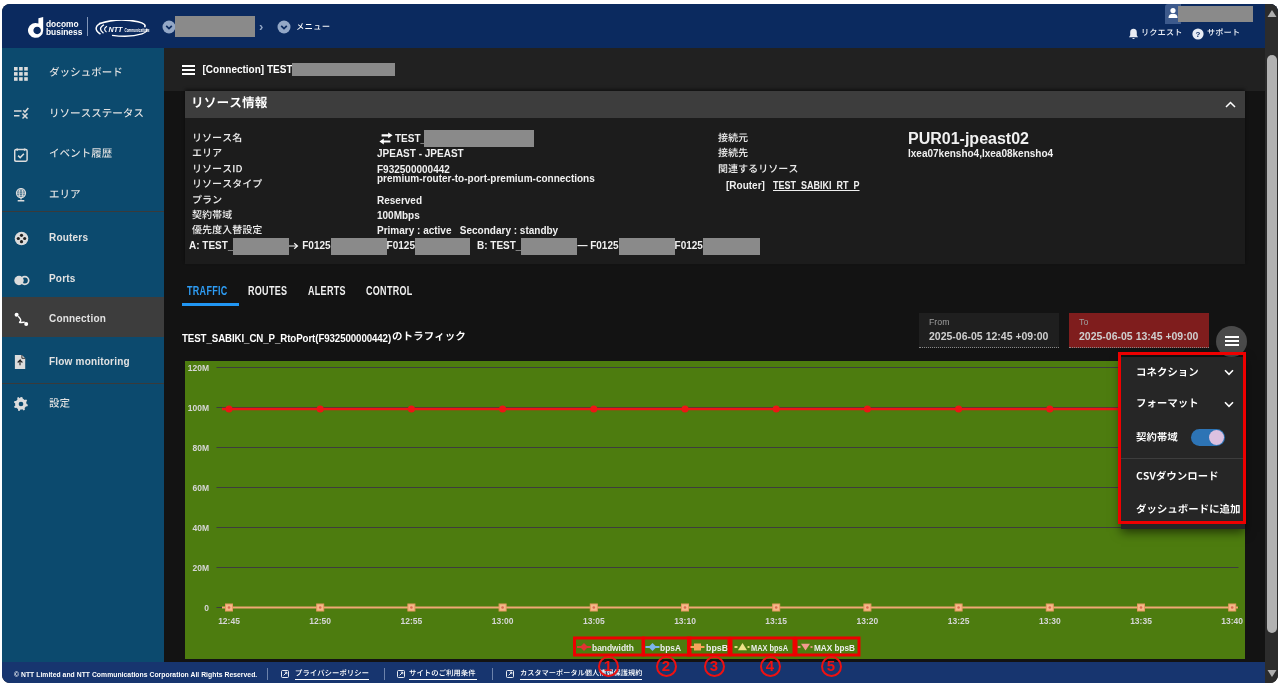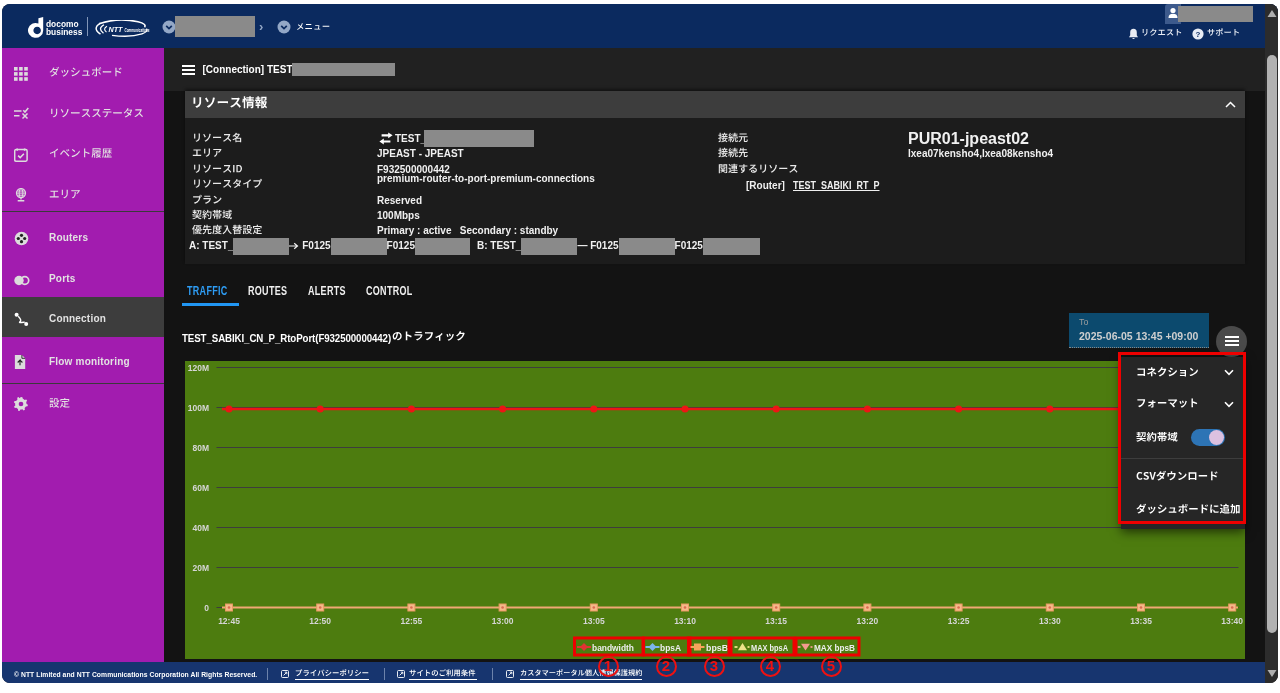--- a/index.html
+++ b/index.html
@@ -59,21 +59,21 @@
 <svg class="abs" style="left:1190px;top:24px" width="12" height="12">
 <circle cx="6" cy="6" r="5.6" fill="#e8ecf4"></circle>
 <text x="6" y="8.9" font-size="8" font-weight="bold" fill="#0b2a5f" text-anchor="middle" font-family="Liberation Sans">?</text>
       </svg>
 <div style="position:absolute;left:1205px;top:23.3px">
         <svg width="35" height="13" viewBox="0 0 35 13" style="display:block">
           <path transform="translate(0,8.3)" d="M6 -3.6Q6 -2.9 5.9 -2.2Q5.8 -1.6 5.5 -1.1Q5.3 -0.6 4.8 -0.2Q4.3 0.2 3.6 0.5L2.8 -0.3Q3.4 -0.5 3.8 -0.7Q4.2 -1 4.5 -1.3Q4.8 -1.7 4.9 -2.3Q5.1 -2.8 5.1 -3.6V-5.7Q5.1 -5.9 5 -6.1Q5 -6.3 5 -6.4H6Q6 -6.3 6 -6.1Q6 -5.9 6 -5.7ZM3.1 -6.3Q3.1 -6.2 3 -6.1Q3 -5.9 3 -5.6V-2.7Q3 -2.6 3 -2.4Q3 -2.2 3 -2.1Q3.1 -2 3.1 -1.9H2Q2.1 -2 2.1 -2.1Q2.1 -2.2 2.1 -2.4Q2.1 -2.6 2.1 -2.7V-5.7Q2.1 -5.8 2.1 -6Q2.1 -6.2 2 -6.3ZM0.5 -4.9Q0.6 -4.8 0.7 -4.8Q0.8 -4.8 1 -4.8Q1.2 -4.8 1.3 -4.8H6.7Q7 -4.8 7.2 -4.8Q7.4 -4.8 7.5 -4.8V-3.9Q7.4 -3.9 7.2 -3.9Q7 -3.9 6.7 -3.9H1.3Q1.2 -3.9 1 -3.9Q0.8 -3.9 0.7 -3.9Q0.6 -3.9 0.5 -3.9Z M14.5 -6Q14.5 -5.9 14.7 -5.7Q14.8 -5.6 15 -5.6Q15.2 -5.6 15.3 -5.7Q15.5 -5.9 15.5 -6Q15.5 -6.2 15.3 -6.4Q15.2 -6.5 15 -6.5Q14.8 -6.5 14.7 -6.4Q14.5 -6.2 14.5 -6ZM14.1 -6Q14.1 -6.3 14.2 -6.5Q14.3 -6.7 14.5 -6.8Q14.7 -7 15 -7Q15.3 -7 15.5 -6.8Q15.7 -6.7 15.8 -6.5Q15.9 -6.3 15.9 -6Q15.9 -5.8 15.8 -5.6Q15.7 -5.4 15.5 -5.3Q15.3 -5.1 15 -5.1Q14.7 -5.1 14.5 -5.3Q14.3 -5.4 14.2 -5.6Q14.1 -5.8 14.1 -6ZM12.9 -6.4Q12.9 -6.3 12.9 -6.2Q12.8 -6 12.8 -5.9Q12.8 -5.8 12.8 -5.7Q12.8 -5.4 12.8 -5.2Q12.8 -4.9 12.8 -4.6Q12.8 -4.3 12.8 -4.1Q12.8 -3.9 12.8 -3.6Q12.8 -3.3 12.8 -3Q12.8 -2.6 12.8 -2.2Q12.8 -1.8 12.8 -1.4Q12.8 -1 12.8 -0.8Q12.8 -0.5 12.8 -0.3Q12.8 0 12.6 0.2Q12.4 0.4 12 0.4Q11.8 0.4 11.6 0.4Q11.4 0.4 11.2 0.4Q10.9 0.4 10.7 0.4L10.7 -0.5Q10.9 -0.5 11.2 -0.5Q11.4 -0.4 11.6 -0.4Q11.7 -0.4 11.8 -0.5Q11.9 -0.6 11.9 -0.7Q11.9 -0.8 11.9 -1.1Q11.9 -1.3 11.9 -1.7Q11.9 -2 11.9 -2.4Q11.9 -2.8 11.9 -3.1Q11.9 -3.5 11.9 -3.7Q11.9 -4 11.9 -4.1Q11.9 -4.2 11.9 -4.5Q11.9 -4.8 11.9 -5.1Q11.9 -5.5 11.9 -5.7Q11.9 -5.8 11.9 -6Q11.8 -6.3 11.8 -6.4ZM9 -5Q9.2 -5 9.4 -5Q9.6 -5 9.8 -5Q9.9 -5 10.2 -5Q10.5 -5 10.9 -5Q11.3 -5 11.8 -5Q12.3 -5 12.7 -5Q13.2 -5 13.6 -5Q14.1 -5 14.4 -5Q14.7 -5 14.8 -5Q14.9 -5 15.2 -5Q15.4 -5 15.5 -5V-4.1Q15.4 -4.1 15.2 -4.1Q15 -4.1 14.8 -4.1Q14.7 -4.1 14.4 -4.1Q14.1 -4.1 13.6 -4.1Q13.2 -4.1 12.7 -4.1Q12.3 -4.1 11.8 -4.1Q11.3 -4.1 10.9 -4.1Q10.5 -4.1 10.2 -4.1Q9.9 -4.1 9.8 -4.1Q9.6 -4.1 9.4 -4.1Q9.2 -4.1 9 -4.1ZM11 -2.9Q10.9 -2.7 10.7 -2.3Q10.5 -2 10.3 -1.7Q10 -1.4 9.8 -1.1Q9.6 -0.9 9.5 -0.7L8.7 -1.2Q8.9 -1.4 9.1 -1.7Q9.3 -1.9 9.5 -2.2Q9.7 -2.5 9.9 -2.8Q10.1 -3.1 10.2 -3.3ZM14.5 -3.3Q14.6 -3.1 14.8 -2.9Q15 -2.6 15.2 -2.3Q15.4 -2 15.6 -1.7Q15.7 -1.4 15.9 -1.2L15 -0.7Q14.9 -1 14.7 -1.3Q14.6 -1.6 14.4 -1.9Q14.2 -2.2 14 -2.4Q13.8 -2.7 13.7 -2.9Z M17.4 -3.7Q17.5 -3.7 17.7 -3.7Q17.9 -3.6 18.2 -3.6Q18.4 -3.6 18.6 -3.6Q18.8 -3.6 19.1 -3.6Q19.4 -3.6 19.7 -3.6Q20.1 -3.6 20.5 -3.6Q20.9 -3.6 21.3 -3.6Q21.6 -3.6 22 -3.6Q22.3 -3.6 22.6 -3.6Q22.8 -3.6 23 -3.6Q23.3 -3.6 23.5 -3.7Q23.8 -3.7 23.9 -3.7V-2.5Q23.8 -2.6 23.5 -2.6Q23.3 -2.6 23 -2.6Q22.9 -2.6 22.6 -2.6Q22.3 -2.6 22 -2.6Q21.6 -2.6 21.3 -2.6Q20.9 -2.6 20.5 -2.6Q20.1 -2.6 19.7 -2.6Q19.4 -2.6 19.1 -2.6Q18.8 -2.6 18.6 -2.6Q18.3 -2.6 17.9 -2.6Q17.6 -2.6 17.4 -2.5Z M27.5 -0.8Q27.5 -0.9 27.5 -1.3Q27.5 -1.6 27.5 -2.1Q27.5 -2.5 27.5 -3.1Q27.5 -3.6 27.5 -4Q27.5 -4.5 27.5 -4.9Q27.5 -5.3 27.5 -5.4Q27.5 -5.6 27.5 -5.9Q27.5 -6.2 27.4 -6.4H28.5Q28.5 -6.2 28.5 -5.9Q28.5 -5.7 28.5 -5.4Q28.5 -5.2 28.5 -4.8Q28.5 -4.4 28.5 -3.9Q28.5 -3.4 28.5 -2.9Q28.5 -2.4 28.5 -2Q28.5 -1.5 28.5 -1.2Q28.5 -0.9 28.5 -0.8Q28.5 -0.6 28.5 -0.4Q28.5 -0.2 28.5 -0Q28.5 0.2 28.6 0.3H27.4Q27.5 0.1 27.5 -0.2Q27.5 -0.5 27.5 -0.8ZM28.3 -4.3Q28.7 -4.2 29.2 -4Q29.7 -3.8 30.2 -3.6Q30.7 -3.4 31.1 -3.3Q31.6 -3.1 31.9 -2.9L31.5 -1.9Q31.1 -2.1 30.7 -2.3Q30.3 -2.5 29.9 -2.7Q29.4 -2.8 29 -3Q28.6 -3.1 28.3 -3.2Z" fill="#e8ecf4"></path>
         </svg>
       </div>
 </div>
-<div class="abs" style="left:0;top:44px;width:162px;height:614px;background:#a21caf">
+<div class="abs" style="left:0;top:44px;width:162px;height:614px;background:#0c4a6e">
 <div class="abs" style="left:0;top:163px;width:162px;height:1px;background:#3a3a3a"></div>
 <div class="abs" style="left:0;top:334.5px;width:162px;height:1px;background:#3a3a3a"></div>
 <div class="abs" style="left:0;top:249px;width:162px;height:40px;background:#3d3d3d"></div>
 <div class="abs" style="left:12px;top:18.5px"><svg width="14" height="14">
           <g fill="#dcdcdc">
             <rect x="0" y="0" width="3.6" height="3.6"></rect>
             <rect x="5.1" y="0" width="3.6" height="3.6"></rect>
             <rect x="10.2" y="0" width="3.6" height="3.6"></rect>
             <rect x="0" y="5.1" width="3.6" height="3.6"></rect>
             <rect x="5.1" y="5.1" width="3.6" height="3.6"></rect>
@@ -234,37 +234,41 @@
           <path transform="translate(0,10.3)" d="M6 -8.5H7.1V-7.1H6ZM3.7 -7.5H9.4V-6.6H3.7ZM3.4 -5.2H9.6V-4.3H3.4ZM4.6 -6.5 5.6 -6.7Q5.7 -6.5 5.7 -6.2Q5.8 -5.9 5.9 -5.7Q5.9 -5.4 5.9 -5.2L5 -5Q5 -5.2 4.9 -5.5Q4.9 -5.7 4.8 -6Q4.7 -6.3 4.6 -6.5ZM7.5 -6.7 8.5 -6.6Q8.4 -6.2 8.2 -5.7Q8.1 -5.3 7.9 -5L7 -5.2Q7.1 -5.4 7.2 -5.6Q7.3 -5.9 7.4 -6.2Q7.5 -6.5 7.5 -6.7ZM3.5 -3.5H9.6V-2.6H3.5ZM5.6 -4.5 6.7 -4.3Q6.4 -3.7 6.1 -3.1Q5.8 -2.4 5.5 -1.8Q5.2 -1.2 4.9 -0.8L4 -1.1Q4.2 -1.5 4.5 -2.1Q4.8 -2.7 5.1 -3.3Q5.4 -3.9 5.6 -4.5ZM4.6 -1.1 5.3 -1.8Q5.8 -1.6 6.4 -1.4Q7 -1.2 7.5 -1Q8.1 -0.7 8.6 -0.4Q9.1 -0.2 9.5 0.1L8.8 0.9Q8.5 0.6 8 0.4Q7.5 0.1 6.9 -0.2Q6.4 -0.4 5.8 -0.7Q5.2 -0.9 4.6 -1.1ZM7.5 -2.8 8.5 -2.7Q8.3 -1.8 8 -1.2Q7.6 -0.6 7 -0.2Q6.4 0.2 5.6 0.5Q4.7 0.7 3.6 0.9Q3.5 0.7 3.4 0.4Q3.3 0.2 3.2 0Q4.2 -0.1 5 -0.3Q5.7 -0.5 6.2 -0.8Q6.7 -1.1 7 -1.6Q7.3 -2.1 7.5 -2.8ZM0.2 -3.3Q0.8 -3.4 1.7 -3.7Q2.6 -3.9 3.5 -4.1L3.6 -3.2Q2.8 -2.9 2 -2.7Q1.1 -2.4 0.5 -2.3ZM0.4 -6.5H3.5V-5.5H0.4ZM1.6 -8.5H2.7V-0.4Q2.7 0.1 2.6 0.3Q2.5 0.5 2.3 0.7Q2 0.8 1.7 0.8Q1.3 0.9 0.8 0.9Q0.8 0.7 0.7 0.3Q0.6 0 0.5 -0.2Q0.8 -0.2 1.1 -0.2Q1.4 -0.2 1.5 -0.2Q1.6 -0.2 1.6 -0.2Q1.6 -0.3 1.6 -0.4Z M16.3 -8.5H17.4V-5.7H16.3ZM14.2 -7.6H19.6V-6.8H14.2ZM14.5 -6.1H19.3V-5.2H14.5ZM14.2 -4.7H19.7V-2.8H18.7V-3.9H15.1V-2.8H14.2ZM17.2 -3.3H18.2V-0.4Q18.2 -0.2 18.2 -0.2Q18.2 -0.1 18.4 -0.1Q18.4 -0.1 18.5 -0.1Q18.6 -0.1 18.7 -0.1Q18.7 -0.1 18.8 -0.1Q18.9 -0.1 18.9 -0.2Q19 -0.3 19 -0.6Q19 -0.8 19 -1.4Q19.2 -1.2 19.4 -1.1Q19.7 -1 19.9 -1Q19.8 -0.3 19.7 0.1Q19.6 0.5 19.4 0.6Q19.2 0.8 18.9 0.8Q18.8 0.8 18.7 0.8Q18.6 0.8 18.5 0.8Q18.4 0.8 18.3 0.8Q18.3 0.8 18.2 0.8Q17.8 0.8 17.6 0.7Q17.4 0.6 17.3 0.3Q17.2 0 17.2 -0.4ZM15.4 -3.3H16.4V-2.5Q16.4 -2.1 16.3 -1.7Q16.2 -1.2 16 -0.8Q15.8 -0.3 15.4 0.1Q14.9 0.5 14.2 0.9Q14.1 0.7 13.9 0.5Q13.7 0.3 13.5 0.2Q14.1 -0.1 14.5 -0.5Q14.9 -0.8 15.1 -1.2Q15.3 -1.6 15.3 -1.9Q15.4 -2.3 15.4 -2.5ZM11.9 -8.5 12.8 -8.1Q12.6 -7.7 12.4 -7.3Q12.2 -6.9 12 -6.6Q11.8 -6.2 11.6 -5.9L10.9 -6.2Q11 -6.5 11.2 -6.9Q11.4 -7.3 11.6 -7.7Q11.8 -8.1 11.9 -8.5ZM13 -7.3 13.9 -6.9Q13.5 -6.3 13.1 -5.7Q12.7 -5.1 12.3 -4.5Q11.8 -3.9 11.4 -3.5L10.8 -3.9Q11.1 -4.2 11.4 -4.6Q11.7 -5 12 -5.5Q12.3 -6 12.6 -6.4Q12.8 -6.9 13 -7.3ZM10.3 -6.2 10.9 -6.9Q11.1 -6.7 11.4 -6.4Q11.7 -6.1 11.9 -5.8Q12.1 -5.5 12.2 -5.3L11.7 -4.5Q11.5 -4.7 11.3 -5Q11.1 -5.3 10.8 -5.6Q10.6 -5.9 10.3 -6.2ZM12.7 -4.9 13.4 -5.2Q13.6 -4.9 13.8 -4.5Q14 -4.1 14.1 -3.8Q14.3 -3.4 14.3 -3.1L13.5 -2.8Q13.5 -3 13.3 -3.4Q13.2 -3.8 13 -4.2Q12.9 -4.6 12.7 -4.9ZM10.3 -4.1Q10.9 -4.1 11.9 -4.2Q12.8 -4.2 13.7 -4.3L13.7 -3.4Q12.8 -3.3 12 -3.3Q11.1 -3.2 10.4 -3.1ZM12.9 -2.4 13.7 -2.7Q13.9 -2.2 14 -1.7Q14.2 -1.2 14.2 -0.9L13.4 -0.6Q13.4 -1 13.2 -1.5Q13.1 -2 12.9 -2.4ZM10.8 -2.6 11.6 -2.5Q11.5 -1.8 11.4 -1.1Q11.2 -0.4 11 0.1Q10.9 0 10.8 -0Q10.6 -0.1 10.5 -0.2Q10.3 -0.2 10.2 -0.3Q10.4 -0.7 10.6 -1.4Q10.7 -2 10.8 -2.6ZM11.9 -3.6H12.8V0.9H11.9Z M25.8 -3.5H26.9V-0.7Q26.9 -0.4 27 -0.4Q27 -0.3 27.3 -0.3Q27.3 -0.3 27.5 -0.3Q27.6 -0.3 27.8 -0.3Q27.9 -0.3 28.1 -0.3Q28.2 -0.3 28.3 -0.3Q28.4 -0.3 28.5 -0.4Q28.6 -0.5 28.6 -0.8Q28.7 -1.1 28.7 -1.7Q28.8 -1.6 29 -1.5Q29.1 -1.5 29.3 -1.4Q29.5 -1.3 29.7 -1.3Q29.6 -0.5 29.5 -0.1Q29.3 0.4 29.1 0.5Q28.8 0.7 28.4 0.7Q28.3 0.7 28.1 0.7Q27.9 0.7 27.7 0.7Q27.5 0.7 27.4 0.7Q27.2 0.7 27.1 0.7Q26.6 0.7 26.3 0.6Q26 0.5 25.9 0.2Q25.8 -0.1 25.8 -0.7ZM20.7 -4.3H29.6V-3.3H20.7ZM22.3 -7.1H28.8V-6H22.3ZM23.1 -3.5H24.3Q24.2 -2.8 24 -2.1Q23.9 -1.5 23.5 -0.9Q23.2 -0.3 22.7 0.1Q22.1 0.6 21.2 0.9Q21.1 0.8 21 0.6Q20.9 0.4 20.8 0.3Q20.6 0.1 20.5 -0Q21.3 -0.3 21.8 -0.6Q22.3 -1 22.6 -1.4Q22.8 -1.9 23 -2.4Q23.1 -2.9 23.1 -3.5ZM22.4 -8.3 23.5 -8.1Q23.3 -7.5 23.1 -6.9Q22.8 -6.2 22.6 -5.6Q22.3 -5.1 21.9 -4.6Q21.8 -4.7 21.6 -4.8Q21.5 -4.9 21.3 -5Q21.1 -5 21 -5.1Q21.3 -5.5 21.6 -6.1Q21.9 -6.6 22.1 -7.2Q22.3 -7.8 22.4 -8.3ZM24.6 -8.5H25.7V-4H24.6Z" fill="#e8e8e8"></path>
         </svg>
       </div>
 <div style="position:absolute;left:533px;top:70.5px">
         <svg width="82" height="16" viewBox="0 0 82 16" style="display:block">
           <path transform="translate(0,10.3)" d="M2.6 -3.7H7.4V-2.9H2.6ZM2.5 -2.3H7.5V-1.6H2.5ZM4.4 -3.3H5.4V-2.3Q5.4 -1.9 5.3 -1.6Q5.2 -1.2 5 -0.8Q4.7 -0.5 4.2 -0.2Q3.7 0.1 2.9 0.4Q2.8 0.3 2.6 0Q2.5 -0.2 2.3 -0.3Q3 -0.5 3.4 -0.7Q3.9 -1 4.1 -1.3Q4.3 -1.5 4.4 -1.8Q4.4 -2.1 4.4 -2.3ZM5.3 -2Q5.6 -1.4 6.2 -1Q6.7 -0.5 7.6 -0.4Q7.4 -0.2 7.3 -0Q7.1 0.2 7 0.4Q6.1 0.1 5.5 -0.4Q4.8 -1 4.5 -1.8ZM3.1 -4.4 3.9 -4.6Q4.1 -4.4 4.2 -4.1Q4.4 -3.9 4.4 -3.7L3.6 -3.4Q3.5 -3.6 3.4 -3.9Q3.3 -4.2 3.1 -4.4ZM5.9 -4.7 6.9 -4.4Q6.7 -4.1 6.5 -3.8Q6.3 -3.5 6.2 -3.3L5.5 -3.6Q5.6 -3.8 5.7 -4.1Q5.9 -4.4 5.9 -4.7ZM1.4 -6.7H4V-6.1H1.4ZM6 -6.7H8.6V-6.1H6ZM8.2 -8.1H9.2V-0.3Q9.2 0.1 9.2 0.3Q9.1 0.5 8.8 0.7Q8.6 0.8 8.3 0.8Q7.9 0.9 7.5 0.9Q7.4 0.7 7.4 0.4Q7.3 0.1 7.2 -0.1Q7.4 -0.1 7.7 -0.1Q7.9 -0.1 8 -0.1Q8.1 -0.1 8.1 -0.2Q8.2 -0.2 8.2 -0.3ZM1.5 -8.1H4.6V-4.7H1.5V-5.5H3.6V-7.3H1.5ZM8.7 -8.1V-7.3H6.4V-5.4H8.7V-4.7H5.3V-8.1ZM0.8 -8.1H1.9V0.9H0.8Z M12.7 -4.6V-0.9H11.6V-3.6H10.5V-4.6ZM12.7 -1.3Q13 -0.8 13.5 -0.6Q14.1 -0.3 14.9 -0.3Q15.3 -0.3 15.9 -0.3Q16.6 -0.3 17.3 -0.3Q17.9 -0.3 18.6 -0.3Q19.3 -0.3 19.8 -0.4Q19.7 -0.3 19.6 -0.1Q19.6 0.1 19.5 0.3Q19.4 0.5 19.4 0.7Q19 0.7 18.4 0.7Q17.8 0.7 17.1 0.7Q16.5 0.7 15.9 0.7Q15.3 0.7 14.9 0.7Q14 0.6 13.3 0.4Q12.7 0.1 12.2 -0.4Q11.9 -0.1 11.6 0.2Q11.2 0.5 10.9 0.8L10.3 -0.3Q10.7 -0.5 11 -0.8Q11.4 -1 11.7 -1.3ZM10.5 -7.6 11.3 -8.2Q11.6 -8 11.9 -7.7Q12.2 -7.4 12.5 -7.1Q12.8 -6.9 12.9 -6.6L12 -5.9Q11.9 -6.2 11.6 -6.5Q11.4 -6.8 11.1 -7.1Q10.8 -7.4 10.5 -7.6ZM13.1 -7.7H19.4V-6.8H13.1ZM13 -2.4H19.6V-1.6H13ZM15.7 -8.5H16.7V-0.6H15.7ZM14.5 -4.3V-3.7H17.9V-4.3ZM14.5 -5.6V-5H17.9V-5.6ZM13.5 -6.3H19V-3H13.5Z M26.6 -8Q26.6 -8 26.5 -7.8Q26.5 -7.6 26.5 -7.5Q26.5 -7.3 26.5 -7.2Q26.5 -7 26.5 -6.7Q26.5 -6.4 26.5 -6Q26.5 -5.5 26.5 -5.1Q26.5 -4.7 26.5 -4.4Q26.5 -4 26.5 -3.8L25.4 -4.2Q25.4 -4.4 25.4 -4.7Q25.4 -5 25.4 -5.3Q25.4 -5.7 25.4 -6.1Q25.4 -6.5 25.4 -6.8Q25.4 -7.1 25.3 -7.2Q25.3 -7.5 25.3 -7.7Q25.3 -7.9 25.3 -8ZM21 -6.7Q21.4 -6.7 22 -6.7Q22.5 -6.8 23.1 -6.8Q23.7 -6.8 24.3 -6.8Q24.9 -6.8 25.5 -6.8Q26 -6.8 26.4 -6.8Q26.8 -6.8 27.2 -6.8Q27.7 -6.8 28.1 -6.8Q28.5 -6.8 28.9 -6.8Q29.2 -6.8 29.4 -6.8L29.4 -5.8Q29 -5.8 28.2 -5.8Q27.5 -5.8 26.4 -5.8Q25.7 -5.8 25 -5.8Q24.3 -5.8 23.6 -5.8Q22.9 -5.7 22.2 -5.7Q21.6 -5.7 21 -5.7ZM26.4 -3.8Q26.4 -3 26.2 -2.5Q26 -2 25.6 -1.7Q25.2 -1.5 24.7 -1.5Q24.4 -1.5 24.1 -1.6Q23.8 -1.7 23.5 -1.9Q23.3 -2.2 23.1 -2.5Q23 -2.8 23 -3.3Q23 -3.8 23.2 -4.2Q23.5 -4.6 23.9 -4.9Q24.4 -5.1 24.9 -5.1Q25.5 -5.1 26 -4.8Q26.4 -4.5 26.6 -4Q26.8 -3.5 26.8 -2.9Q26.8 -2.4 26.7 -1.9Q26.5 -1.4 26.2 -0.9Q25.8 -0.4 25.2 0Q24.6 0.4 23.7 0.7L22.7 -0.3Q23.4 -0.4 23.9 -0.6Q24.5 -0.8 24.9 -1.2Q25.3 -1.5 25.5 -2Q25.7 -2.5 25.7 -3.1Q25.7 -3.6 25.5 -3.9Q25.2 -4.2 24.9 -4.2Q24.7 -4.2 24.5 -4.1Q24.3 -4 24.2 -3.8Q24 -3.6 24 -3.3Q24 -2.9 24.3 -2.7Q24.6 -2.5 24.9 -2.5Q25.2 -2.5 25.4 -2.6Q25.5 -2.8 25.6 -3.1Q25.7 -3.5 25.5 -4.1Z M32.4 -7.5Q32.6 -7.5 32.8 -7.5Q33.1 -7.5 33.3 -7.5Q33.4 -7.5 33.7 -7.5Q34.1 -7.5 34.5 -7.5Q34.9 -7.5 35.3 -7.5Q35.7 -7.6 36 -7.6Q36.4 -7.6 36.5 -7.6Q36.8 -7.6 37 -7.7Q37.2 -7.7 37.2 -7.7L37.8 -6.9Q37.7 -6.8 37.5 -6.7Q37.3 -6.6 37.2 -6.5Q37 -6.3 36.7 -6.1Q36.4 -5.8 36.1 -5.6Q35.7 -5.3 35.4 -5Q35.1 -4.8 34.8 -4.6Q35.1 -4.7 35.4 -4.7Q35.7 -4.7 35.9 -4.7Q36.8 -4.7 37.4 -4.4Q38.1 -4.1 38.5 -3.5Q38.9 -3 38.9 -2.2Q38.9 -1.5 38.5 -0.8Q38.1 -0.2 37.3 0.2Q36.5 0.5 35.3 0.5Q34.6 0.5 34.1 0.3Q33.5 0.1 33.2 -0.2Q32.9 -0.6 32.9 -1Q32.9 -1.4 33.1 -1.8Q33.4 -2.1 33.7 -2.3Q34.1 -2.5 34.7 -2.5Q35.3 -2.5 35.8 -2.3Q36.3 -2 36.5 -1.5Q36.8 -1.1 36.8 -0.5L35.7 -0.4Q35.7 -1 35.4 -1.3Q35.1 -1.7 34.7 -1.7Q34.4 -1.7 34.2 -1.5Q34 -1.4 34 -1.1Q34 -0.8 34.3 -0.7Q34.6 -0.5 35.1 -0.5Q35.9 -0.5 36.5 -0.7Q37.1 -0.9 37.4 -1.3Q37.7 -1.7 37.7 -2.3Q37.7 -2.7 37.4 -3.1Q37.1 -3.4 36.7 -3.6Q36.2 -3.8 35.6 -3.8Q35 -3.8 34.5 -3.7Q34 -3.5 33.6 -3.3Q33.2 -3 32.7 -2.6Q32.3 -2.3 31.9 -1.8L31.1 -2.6Q31.4 -2.9 31.7 -3.2Q32.1 -3.5 32.4 -3.8Q32.8 -4.1 33.1 -4.3Q33.4 -4.6 33.7 -4.8Q33.9 -4.9 34.2 -5.2Q34.4 -5.4 34.8 -5.7Q35.1 -5.9 35.4 -6.2Q35.6 -6.4 35.8 -6.6Q35.7 -6.6 35.4 -6.6Q35.1 -6.5 34.8 -6.5Q34.5 -6.5 34.2 -6.5Q33.9 -6.5 33.6 -6.5Q33.4 -6.5 33.2 -6.5Q33 -6.4 32.8 -6.4Q32.6 -6.4 32.4 -6.4Z M48.2 -7.7Q48.1 -7.5 48.1 -7.3Q48.1 -7 48.1 -6.7Q48.1 -6.5 48.1 -6.2Q48.1 -5.8 48.1 -5.4Q48.1 -5.1 48.1 -4.9Q48.1 -4 48 -3.4Q48 -2.8 47.8 -2.4Q47.7 -1.9 47.5 -1.6Q47.3 -1.2 47 -0.9Q46.7 -0.6 46.2 -0.3Q45.8 0 45.4 0.2Q44.9 0.4 44.6 0.5L43.6 -0.5Q44.4 -0.6 45 -0.9Q45.6 -1.3 46 -1.7Q46.3 -2 46.5 -2.3Q46.6 -2.6 46.7 -3Q46.8 -3.4 46.8 -3.8Q46.9 -4.3 46.9 -4.9Q46.9 -5.2 46.9 -5.5Q46.9 -5.9 46.9 -6.2Q46.9 -6.5 46.9 -6.7Q46.9 -7 46.8 -7.3Q46.8 -7.5 46.8 -7.7ZM43.5 -7.6Q43.5 -7.5 43.5 -7.3Q43.5 -7.1 43.5 -6.9Q43.5 -6.8 43.5 -6.5Q43.5 -6.3 43.5 -5.9Q43.5 -5.6 43.5 -5.2Q43.5 -4.9 43.5 -4.5Q43.5 -4.2 43.5 -3.9Q43.5 -3.6 43.5 -3.5Q43.5 -3.3 43.5 -3.1Q43.5 -2.8 43.5 -2.7H42.2Q42.2 -2.8 42.2 -3Q42.3 -3.3 42.3 -3.5Q42.3 -3.6 42.3 -3.9Q42.3 -4.2 42.3 -4.5Q42.3 -4.9 42.3 -5.2Q42.3 -5.6 42.3 -5.9Q42.3 -6.3 42.3 -6.5Q42.3 -6.8 42.3 -6.9Q42.3 -7 42.3 -7.2Q42.2 -7.5 42.2 -7.6Z M52.7 -0.5Q54 -1 54.8 -1.8Q55.7 -2.5 56.2 -3.3Q56.8 -4.1 57 -4.9Q57.3 -5.7 57.4 -6.4Q57.5 -6.7 57.5 -7Q57.5 -7.3 57.5 -7.5L59 -7.3Q58.9 -7 58.8 -6.7Q58.7 -6.4 58.7 -6.2Q58.5 -5.3 58.2 -4.4Q57.9 -3.5 57.3 -2.7Q56.7 -1.8 55.9 -1Q55 -0.2 53.8 0.4ZM52.4 -7.4Q52.6 -7.1 52.8 -6.8Q53.1 -6.4 53.3 -5.9Q53.6 -5.5 53.8 -5.1Q54 -4.7 54.1 -4.5L53 -3.8Q52.8 -4.2 52.6 -4.6Q52.3 -5.1 52.1 -5.5Q51.9 -5.9 51.7 -6.2Q51.4 -6.6 51.3 -6.8Z M61.2 -4.5Q61.4 -4.5 61.7 -4.5Q61.9 -4.5 62.2 -4.5Q62.5 -4.5 62.8 -4.5Q63 -4.5 63.4 -4.5Q63.7 -4.5 64.2 -4.5Q64.6 -4.5 65.1 -4.5Q65.6 -4.5 66 -4.5Q66.5 -4.5 66.9 -4.5Q67.4 -4.5 67.7 -4.5Q68 -4.5 68.2 -4.5Q68.6 -4.5 68.9 -4.5Q69.2 -4.5 69.3 -4.5V-3.1Q69.2 -3.2 68.8 -3.2Q68.5 -3.2 68.2 -3.2Q68 -3.2 67.7 -3.2Q67.4 -3.2 66.9 -3.2Q66.5 -3.2 66 -3.2Q65.6 -3.2 65.1 -3.2Q64.6 -3.2 64.2 -3.2Q63.7 -3.2 63.4 -3.2Q63 -3.2 62.8 -3.2Q62.4 -3.2 61.9 -3.2Q61.5 -3.2 61.2 -3.1Z M78.6 -6.8Q78.5 -6.7 78.4 -6.5Q78.3 -6.3 78.3 -6.2Q78.1 -5.7 77.8 -5.1Q77.5 -4.5 77.1 -3.9Q76.7 -3.4 76.3 -2.9Q75.7 -2.2 75 -1.6Q74.4 -1 73.6 -0.5Q72.9 -0 72.1 0.4L71.2 -0.6Q72 -0.9 72.7 -1.4Q73.5 -1.9 74.1 -2.4Q74.8 -3 75.3 -3.5Q75.6 -3.9 75.9 -4.3Q76.2 -4.8 76.5 -5.2Q76.7 -5.7 76.8 -6Q76.7 -6 76.5 -6Q76.2 -6 75.8 -6Q75.5 -6 75.1 -6Q74.7 -6 74.3 -6Q73.9 -6 73.7 -6Q73.4 -6 73.3 -6Q73.1 -6 72.9 -6Q72.6 -6 72.4 -6Q72.2 -6 72.2 -6V-7.3Q72.3 -7.2 72.5 -7.2Q72.7 -7.2 72.9 -7.2Q73.1 -7.2 73.3 -7.2Q73.4 -7.2 73.7 -7.2Q74 -7.2 74.3 -7.2Q74.7 -7.2 75.1 -7.2Q75.5 -7.2 75.9 -7.2Q76.3 -7.2 76.5 -7.2Q76.8 -7.2 76.9 -7.2Q77.2 -7.2 77.5 -7.2Q77.7 -7.3 77.9 -7.3ZM76.4 -3.6Q76.8 -3.3 77.2 -2.9Q77.7 -2.5 78.1 -2Q78.5 -1.6 78.9 -1.2Q79.2 -0.8 79.5 -0.5L78.5 0.4Q78.1 -0.1 77.6 -0.7Q77.2 -1.2 76.6 -1.8Q76.1 -2.3 75.6 -2.8Z" fill="#e8e8e8"></path>
         </svg>
       </div>
 <div class="abs b" style="left:723px;top:40.5px;height:14px;line-height:14px;font-size:16px">PUR01-jpeast02</div>
 <div class="abs b" style="left:723px;top:56px;height:14px;line-height:14px;font-size:10px">lxea07kensho4,lxea08kensho4</div>
-<div class="abs b" style="left:561px;top:88px;height:14px;line-height:14px;font-size:10px">[Router]&nbsp;&nbsp;&nbsp;<span style="text-decoration:underline;display:inline-block;transform:scaleX(0.9);transform-origin:0 0">TEST_SABIKI_RT_P</span></div>
+<div class="abs b" style="left:541px;top:88px;height:14px;line-height:14px;font-size:10px">[Router]&nbsp;&nbsp;&nbsp;<span style="text-decoration:underline;display:inline-block;transform:scaleX(0.9);transform-origin:0 0">TEST_SABIKI_RT_P</span></div>
 <div class="abs b" style="left:4px;top:146px;height:17px;line-height:17px;font-size:10px;white-space:nowrap">A: TEST_<span style="display:inline-block;vertical-align:middle;background:#8a8a8a;width:56px;height:17px"></span><svg width="10" height="8" style="vertical-align:-1px">
           <path d="M0 4 L8 4 M5.2 1.2 L8.5 4 L5.2 6.8" stroke="#f0f0f0" stroke-width="1.2" fill="none"></path>
         </svg> F0125<span style="display:inline-block;vertical-align:middle;background:#8a8a8a;width:56px;height:17px"></span>F0125<span style="display:inline-block;vertical-align:middle;background:#8a8a8a;width:55px;height:17px"></span><span style="display:inline-block;width:7px"></span>B: TEST_<span style="display:inline-block;vertical-align:middle;background:#8a8a8a;width:56px;height:17px"></span>— F0125<span style="display:inline-block;vertical-align:middle;background:#8a8a8a;width:56px;height:17px"></span>F0125<span style="display:inline-block;vertical-align:middle;background:#8a8a8a;width:57px;height:17px"></span></div>
 </div>
 <div class="abs" style="left:185.4px;top:280px;color:#2e9df5;font-size:12px;font-weight:bold;letter-spacing:0.4px;transform:scaleX(0.75);transform-origin:0 0">TRAFFIC</div>
 <div class="abs" style="left:246.4px;top:280px;color:#f0f0f0;font-size:12px;font-weight:bold;letter-spacing:0.4px;transform:scaleX(0.75);transform-origin:0 0">ROUTES</div>
 <div class="abs" style="left:306px;top:280px;color:#f0f0f0;font-size:12px;font-weight:bold;letter-spacing:0.4px;transform:scaleX(0.75);transform-origin:0 0">ALERTS</div>
 <div class="abs" style="left:363.5px;top:280px;color:#f0f0f0;font-size:12px;font-weight:bold;letter-spacing:0.4px;transform:scaleX(0.75);transform-origin:0 0">CONTROL</div>
 <div class="abs" style="left:180px;top:299px;width:56.5px;height:2.5px;background:#2196f3"></div>
 <div class="abs" style="left:180px;top:326.5px;color:#fff;font-size:10.5px;font-weight:bold;height:14px;line-height:14px;letter-spacing:-0.1px;transform:scaleX(0.925);transform-origin:0 0">TEST_SABIKI_CN_P_RtoPort(F932500000442)</div>
 <div class="abs" style="left:390px;top:325.0px">
       <svg width="75" height="17" viewBox="0 0 75 17" style="display:block">
         <path transform="translate(0,10.8)" d="M6.2 -7.2Q6.1 -6.4 5.9 -5.5Q5.8 -4.6 5.5 -3.7Q5.2 -2.6 4.8 -1.8Q4.4 -1.1 3.9 -0.7Q3.4 -0.2 2.8 -0.2Q2.2 -0.2 1.7 -0.6Q1.2 -1 1 -1.7Q0.7 -2.4 0.7 -3.3Q0.7 -4.2 1 -5Q1.4 -5.8 2.1 -6.5Q2.7 -7.1 3.6 -7.4Q4.5 -7.8 5.5 -7.8Q6.5 -7.8 7.3 -7.5Q8 -7.2 8.6 -6.6Q9.1 -6 9.4 -5.3Q9.7 -4.6 9.7 -3.7Q9.7 -2.6 9.3 -1.7Q8.8 -0.9 7.9 -0.3Q7.1 0.3 5.7 0.5L4.9 -0.8Q5.2 -0.8 5.5 -0.8Q5.7 -0.9 5.9 -0.9Q6.4 -1 6.9 -1.3Q7.3 -1.5 7.6 -1.9Q7.9 -2.2 8.1 -2.7Q8.3 -3.2 8.3 -3.7Q8.3 -4.4 8.1 -4.9Q7.9 -5.4 7.6 -5.8Q7.2 -6.1 6.7 -6.4Q6.2 -6.6 5.5 -6.6Q4.6 -6.6 4 -6.3Q3.3 -6 2.9 -5.5Q2.5 -5 2.2 -4.5Q2 -3.9 2 -3.4Q2 -2.9 2.1 -2.6Q2.3 -2.2 2.5 -2Q2.6 -1.9 2.8 -1.9Q3.1 -1.9 3.3 -2.1Q3.5 -2.3 3.7 -2.8Q3.9 -3.2 4.1 -3.9Q4.4 -4.7 4.5 -5.6Q4.7 -6.4 4.8 -7.2Z M13.8 -1Q13.8 -1.2 13.8 -1.7Q13.8 -2.1 13.8 -2.7Q13.8 -3.3 13.8 -4Q13.8 -4.6 13.8 -5.3Q13.8 -5.9 13.8 -6.3Q13.8 -6.8 13.8 -7Q13.8 -7.3 13.8 -7.7Q13.8 -8 13.7 -8.3H15.4Q15.3 -8 15.3 -7.7Q15.3 -7.4 15.3 -7Q15.3 -6.8 15.3 -6.3Q15.3 -5.7 15.3 -5.1Q15.3 -4.5 15.3 -3.9Q15.3 -3.2 15.3 -2.7Q15.3 -2.1 15.3 -1.6Q15.3 -1.2 15.3 -1Q15.3 -0.9 15.3 -0.6Q15.3 -0.3 15.3 -0Q15.4 0.2 15.4 0.5H13.7Q13.8 0.2 13.8 -0.3Q13.8 -0.7 13.8 -1ZM15 -5.6Q15.5 -5.4 16.1 -5.2Q16.8 -5 17.5 -4.8Q18.1 -4.5 18.7 -4.3Q19.3 -4.1 19.7 -3.9L19.1 -2.4Q18.6 -2.6 18.1 -2.9Q17.6 -3.1 17 -3.3Q16.5 -3.6 15.9 -3.8Q15.4 -3.9 15 -4.1Z M23.4 -8.1Q23.7 -8 24 -8Q24.3 -8 24.5 -8Q24.7 -8 25.1 -8Q25.6 -8 26.1 -8Q26.6 -8 27.1 -8Q27.6 -8 28 -8Q28.4 -8 28.6 -8Q28.8 -8 29.2 -8Q29.5 -8 29.7 -8.1V-6.7Q29.5 -6.7 29.2 -6.7Q28.8 -6.7 28.6 -6.7Q28.4 -6.7 28 -6.7Q27.6 -6.7 27.1 -6.7Q26.6 -6.7 26.1 -6.7Q25.5 -6.7 25.1 -6.7Q24.7 -6.7 24.5 -6.7Q24.3 -6.7 24 -6.7Q23.7 -6.7 23.4 -6.7ZM30.6 -5Q30.5 -4.9 30.5 -4.8Q30.4 -4.7 30.4 -4.6Q30.2 -3.8 29.8 -3.1Q29.4 -2.3 28.8 -1.7Q28 -0.8 27.1 -0.2Q26.1 0.3 25.1 0.6L24 -0.6Q25.2 -0.8 26.2 -1.3Q27.1 -1.8 27.7 -2.4Q28.1 -2.8 28.4 -3.3Q28.6 -3.8 28.8 -4.2Q28.6 -4.2 28.4 -4.2Q28.1 -4.2 27.7 -4.2Q27.3 -4.2 26.8 -4.2Q26.4 -4.2 25.9 -4.2Q25.4 -4.2 25 -4.2Q24.6 -4.2 24.2 -4.2Q23.9 -4.2 23.7 -4.2Q23.5 -4.2 23.2 -4.2Q22.8 -4.2 22.5 -4.2V-5.5Q22.8 -5.5 23.1 -5.5Q23.5 -5.5 23.7 -5.5Q23.9 -5.5 24.2 -5.5Q24.5 -5.5 24.9 -5.5Q25.3 -5.5 25.8 -5.5Q26.3 -5.5 26.8 -5.5Q27.2 -5.5 27.7 -5.5Q28.1 -5.5 28.4 -5.5Q28.7 -5.5 28.9 -5.5Q29.1 -5.5 29.3 -5.5Q29.5 -5.5 29.7 -5.6Z M41 -7Q40.9 -6.8 40.9 -6.6Q40.8 -6.4 40.8 -6.3Q40.7 -5.9 40.5 -5.4Q40.4 -4.9 40.2 -4.4Q40 -3.9 39.8 -3.4Q39.5 -2.9 39.2 -2.4Q38.7 -1.8 38.1 -1.3Q37.4 -0.7 36.7 -0.3Q35.9 0.2 35 0.5L33.8 -0.8Q34.9 -1 35.6 -1.4Q36.4 -1.8 36.9 -2.3Q37.5 -2.7 37.9 -3.3Q38.3 -3.7 38.5 -4.2Q38.8 -4.7 38.9 -5.2Q39.1 -5.8 39.2 -6.2Q39 -6.2 38.6 -6.2Q38.3 -6.2 37.8 -6.2Q37.3 -6.2 36.8 -6.2Q36.2 -6.2 35.7 -6.2Q35.2 -6.2 34.9 -6.2Q34.5 -6.2 34.3 -6.2Q33.9 -6.2 33.6 -6.2Q33.2 -6.2 33 -6.2V-7.7Q33.2 -7.6 33.4 -7.6Q33.6 -7.6 33.9 -7.6Q34.1 -7.6 34.3 -7.6Q34.4 -7.6 34.8 -7.6Q35.1 -7.6 35.5 -7.6Q35.9 -7.6 36.3 -7.6Q36.8 -7.6 37.2 -7.6Q37.7 -7.6 38 -7.6Q38.4 -7.6 38.7 -7.6Q39 -7.6 39.1 -7.6Q39.3 -7.6 39.5 -7.6Q39.7 -7.6 40 -7.7Z M43.3 -3Q44 -3.1 44.7 -3.4Q45.4 -3.7 46 -4Q46.7 -4.2 47.1 -4.5Q47.6 -4.8 48.1 -5.2Q48.6 -5.6 49 -6Q49.4 -6.4 49.7 -6.7L50.7 -5.7Q50.4 -5.4 49.9 -5Q49.4 -4.5 48.9 -4.1Q48.3 -3.7 47.7 -3.4Q47.3 -3.2 46.9 -2.9Q46.4 -2.7 45.9 -2.5Q45.4 -2.3 44.9 -2.1Q44.4 -1.9 43.9 -1.8ZM47 -3.7 48.4 -3.9V-0.2Q48.4 -0 48.4 0.2Q48.4 0.4 48.4 0.6Q48.4 0.8 48.5 0.9H46.9Q46.9 0.8 46.9 0.6Q46.9 0.4 46.9 0.2Q47 -0 47 -0.2Z M58.1 -6.2Q58.1 -6.1 58.2 -5.8Q58.4 -5.4 58.5 -5.1Q58.6 -4.7 58.7 -4.4Q58.9 -4.1 58.9 -3.9L57.7 -3.5Q57.6 -3.7 57.5 -4Q57.4 -4.3 57.3 -4.6Q57.2 -5 57 -5.3Q56.9 -5.6 56.8 -5.8ZM61.9 -5.5Q61.8 -5.2 61.8 -5Q61.7 -4.9 61.7 -4.7Q61.5 -3.9 61.1 -3.1Q60.8 -2.3 60.2 -1.6Q59.5 -0.7 58.6 -0Q57.7 0.6 56.7 1L55.6 -0.1Q56.2 -0.3 56.8 -0.6Q57.5 -0.9 58.1 -1.4Q58.7 -1.8 59.1 -2.3Q59.5 -2.8 59.7 -3.4Q60 -4 60.2 -4.6Q60.4 -5.3 60.5 -5.9ZM55.6 -5.7Q55.7 -5.5 55.9 -5.2Q56 -4.9 56.1 -4.5Q56.3 -4.2 56.4 -3.8Q56.5 -3.5 56.6 -3.3L55.3 -2.8Q55.2 -3 55.1 -3.4Q55 -3.7 54.9 -4.1Q54.7 -4.4 54.6 -4.7Q54.4 -5.1 54.4 -5.2Z M72.7 -6.5Q72.7 -6.4 72.6 -6.2Q72.5 -6 72.4 -5.8Q72.3 -5.3 72 -4.7Q71.8 -4.1 71.4 -3.5Q71 -2.9 70.6 -2.3Q69.8 -1.4 68.8 -0.6Q67.8 0.1 66.3 0.7L65.1 -0.4Q66.2 -0.7 66.9 -1.1Q67.7 -1.6 68.3 -2Q68.9 -2.5 69.3 -3Q69.7 -3.4 70 -3.9Q70.3 -4.5 70.5 -5Q70.7 -5.5 70.8 -5.9H67.3L67.8 -7.1Q67.9 -7.1 68.2 -7.1Q68.5 -7.1 68.9 -7.1Q69.3 -7.1 69.7 -7.1Q70.1 -7.1 70.4 -7.1Q70.7 -7.1 70.8 -7.1Q71 -7.1 71.2 -7.1Q71.5 -7.1 71.7 -7.2ZM69.3 -8.2Q69.1 -7.9 69 -7.6Q68.8 -7.3 68.7 -7.1Q68.3 -6.5 67.8 -5.8Q67.3 -5.1 66.6 -4.5Q66 -3.9 65.2 -3.3L64 -4.2Q64.7 -4.6 65.2 -5.1Q65.8 -5.5 66.2 -6Q66.6 -6.4 66.8 -6.8Q67.1 -7.3 67.3 -7.6Q67.4 -7.8 67.6 -8.1Q67.7 -8.4 67.8 -8.7Z" fill="#fff"></path>
       </svg>
     </div>
-<div class="abs" style="left:1067px;top:309px;width:140px;height:35px;background:#0c4a6e;border-bottom:1px dotted #888">
+<div class="abs" style="left:917px;top:309px;width:140px;height:35px;background:#1f1f1f;border-bottom:1px dotted #888">
+<div class="abs" style="left:10px;top:4px;color:#9e9e9e;font-size:8.8px">From</div>
+<div class="abs" style="left:10px;top:17px;color:#cfcfcf;font-size:10.5px;font-weight:bold">2025-06-05 12:45 +09:00</div>
+</div>
+<div class="abs" style="left:1067px;top:309px;width:140px;height:35px;background:#7f1d1d;border-bottom:1px dotted #888">
 <div class="abs" style="left:10px;top:4px;color:#9e9e9e;font-size:8.8px">To</div>
 <div class="abs" style="left:10px;top:17px;color:#cfcfcf;font-size:10.5px;font-weight:bold">2025-06-05 13:45 +09:00</div>
 </div>
 <div class="abs" style="left:1214px;top:322px;width:31px;height:31px;border-radius:50%;background:#4a4a4a"></div>
 <div class="abs" style="left:1222.5px;top:331.5px;width:14px;height:12px">
       <div style="height:2.1px;background:#fff"></div>
       <div style="height:2.1px;background:#fff;margin-top:2.1px"></div>
       <div style="height:2.1px;background:#fff;margin-top:2.1px"></div>
     </div>
 <div class="abs" style="left:183px;top:357px;width:1060px;height:298px;background:#4d7c0f">

